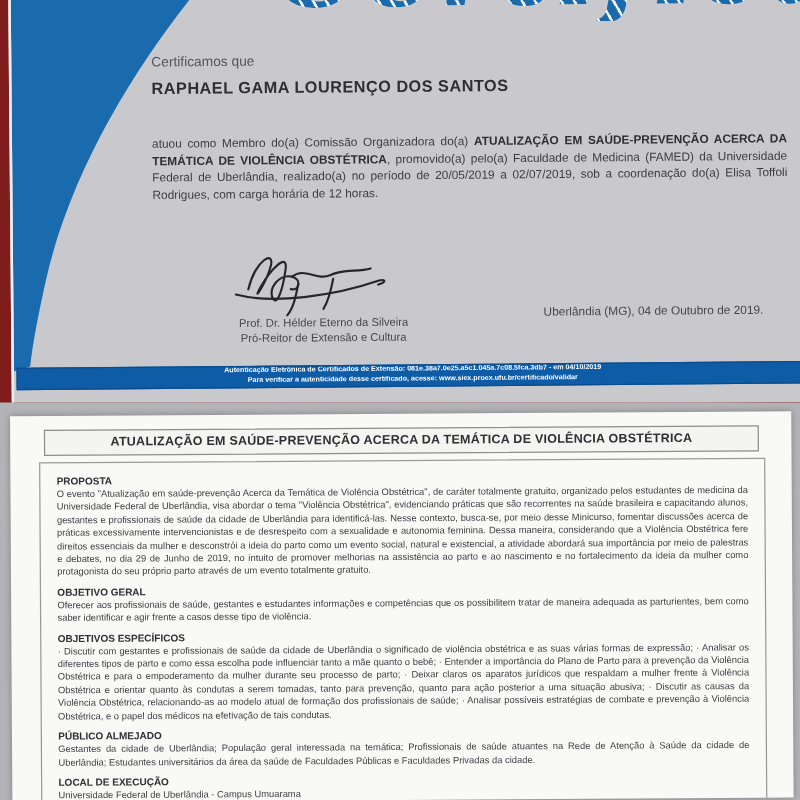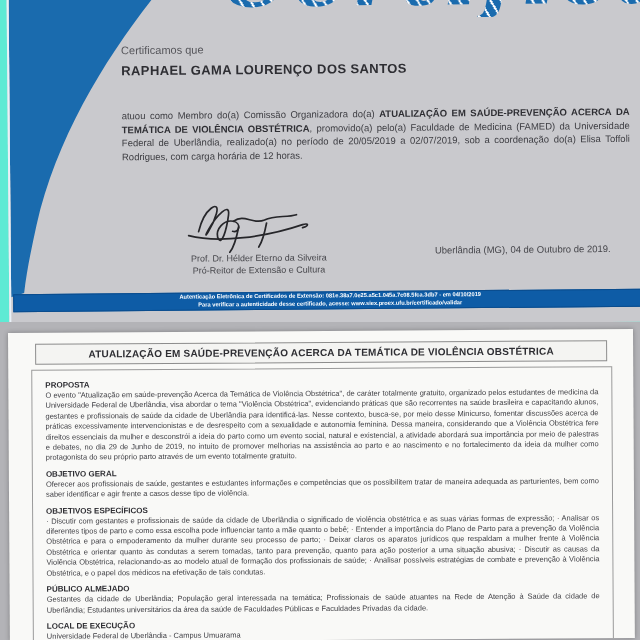--- a/index.html
+++ b/index.html
@@ -2,21 +2,21 @@
 <html><head>
 <meta charset="utf-8">
 <style>
   html,body{margin:0;padding:0;}
   .stage{
     position:relative; width:640px; height:640px; overflow:hidden;
     background:#b3b3b7;
     font-family:"Liberation Sans", sans-serif;
   }
   
-  .photo{position:absolute; top:0; left:0; width:640px; height:322px; background:#5eead4; overflow:hidden;}
+  .photo{position:absolute; top:0; left:0; width:640px; height:322px; background:#7f1d1d; overflow:hidden;}
   .cert{
     position:absolute; top:-5px; left:8px; width:640px; height:330px;
     background:#c9c9cd; border-left:2px solid #e9f1f8;
     transform:rotate(-0.5deg); transform-origin:40% 50%;
     overflow:hidden;
   }
   .blue-wedge{position:absolute; top:0; left:0; width:160px; height:310px;}
   .banner-clip{position:absolute; top:0; left:212px; right:0; height:27px; overflow:hidden;}
   .banner-text{
     position:absolute; top:-62px; left:0; white-space:nowrap;

